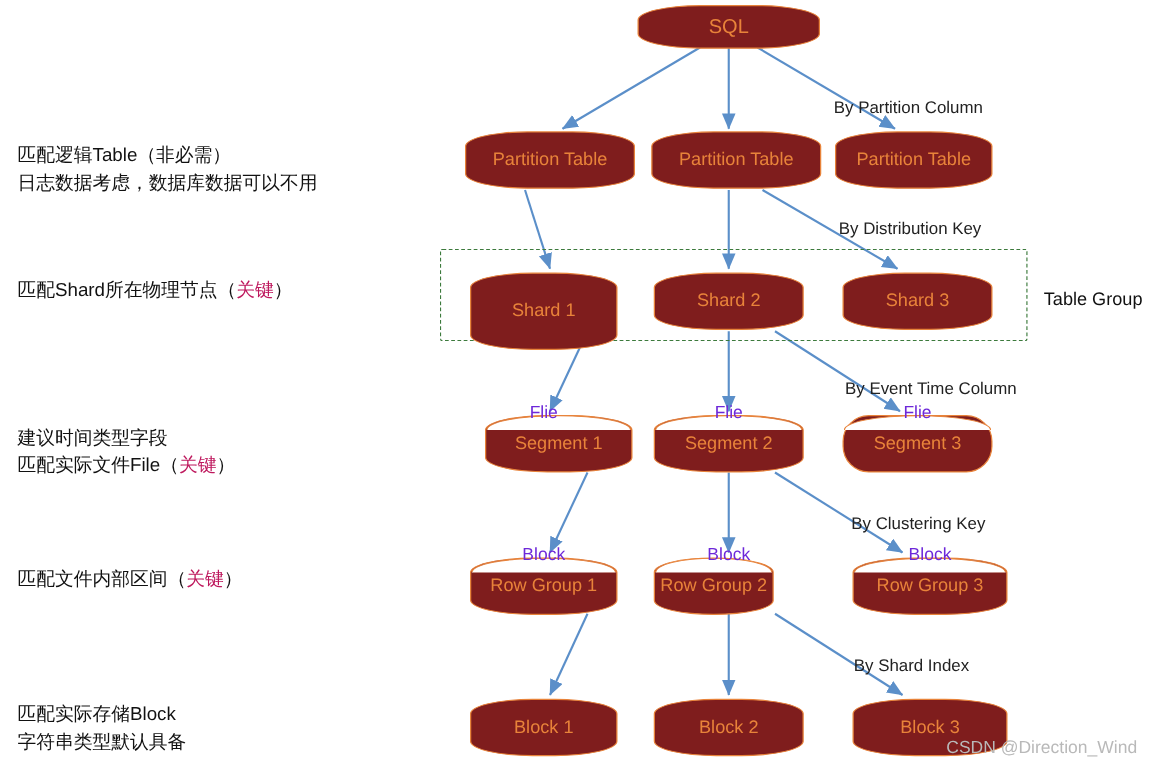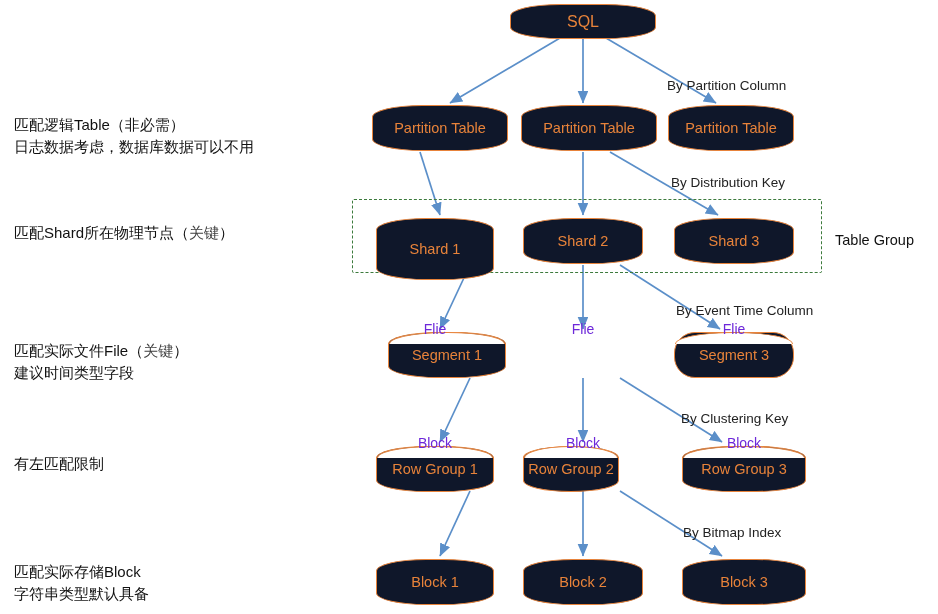--- a/index.html
+++ b/index.html
@@ -9,21 +9,21 @@
     position:relative;overflow:hidden;
   }
   #canvas{position:absolute;left:0;top:0;width:938px;height:614px;}
   svg.edges{position:absolute;left:0;top:0;width:938px;height:614px;pointer-events:none;}
 
   .node{
     position:absolute;
     box-sizing:border-box;
     border:1.4px solid #e8833a;
     border-radius:10px/16px;
-    background:#0f172a;
+    background:#7f1d1d;
     color:#e8833a;
     font-size:14.5px;
     display:flex;align-items:center;justify-content:center;
     text-align:center;
     white-space:nowrap;
   }
   .node.cyl{
     border-radius:50px/12px;
   }
   .node .cap{
@@ -40,21 +40,21 @@
     position:absolute;
     color:#6d28d9;font-size:14px;white-space:nowrap;
     text-align:center;
   }
   .edgelabel{
     position:absolute;color:#222;font-size:13.5px;white-space:nowrap;
   }
   .leftlabel{
     position:absolute;color:#111;font-size:15px;line-height:22px;white-space:nowrap;
   }
-  .leftlabel .key{color:#404040;}
+  .leftlabel .key{color:#be185d;}
   .dashbox{
     position:absolute;border:1.4px dashed #3c7a3c;border-radius:2px;
   }
   .tablegroup{
     position:absolute;color:#111;font-size:14.5px;white-space:nowrap;
   }
   .watermark{
     position:absolute;color:#b9b9b9;font-size:14px;white-space:nowrap;
   }
 </style>
@@ -94,21 +94,21 @@
   </svg>
 
   <div class="node cyl sql" style="left:510px;top:4px;width:146px;height:35px;">
     <span>SQL</span>
   </div>
 
   <div class="edgelabel" style="left:667px;top:54px;margin-top:24px;">By Partition Column</div>
   <div class="edgelabel" style="left:671px;top:175px;">By Distribution Key</div>
   <div class="edgelabel" style="left:676px;top:303px;">By Event Time Column</div>
   <div class="edgelabel" style="left:681px;top:411px;">By Clustering Key</div>
-  <div class="edgelabel" style="left:683px;top:525px;">By Bitmap Index</div>
+  <div class="edgelabel" style="left:683px;top:525px;">By Shard Index</div>
 
   <div class="leftlabel" style="left:14px;top:114px;">
     <div>匹配逻辑Table（非必需）</div>
     <div>日志数据考虑，数据库数据可以不用</div>
   </div>
   <div class="node cyl" style="left:372px;top:105px;width:136px;height:46px;">
     <span>Partition Table</span>
   </div>
   <div class="node cyl" style="left:521px;top:105px;width:136px;height:46px;">
     <span>Partition Table</span>
@@ -127,37 +127,41 @@
     <span>Shard 1</span>
   </div>
   <div class="node cyl" style="left:523px;top:218px;width:120px;height:46px;">
     <span>Shard 2</span>
   </div>
   <div class="node cyl" style="left:674px;top:218px;width:120px;height:46px;">
     <span>Shard 3</span>
   </div>
 
   <div class="leftlabel" style="left:14px;top:340px;">
+    <div>建议时间类型字段</div>
     <div>匹配实际文件File（<span class="key">关键</span>）</div>
-    <div>建议时间类型字段</div>
   </div>
   <div class="node cyl" style="left:376px;top:332px;width:118px;height:46px;margin-left:12px;">
     <span class="cap"></span>
     <span>Segment 1</span>
+  </div>
+  <div class="node cyl" style="left:523px;top:332px;width:120px;height:46px;">
+    <span class="cap"></span>
+    <span>Segment 2</span>
   </div>
   <div class="node cyl" style="left:674px;top:332px;width:120px;height:46px;border-radius:21px;">
     <span class="cap"></span>
     <span>Segment 3</span>
   </div>
   <div class="toplabel" style="left:376px;top:321px;width:118px;">Flie</div>
   <div class="toplabel" style="left:523px;top:321px;width:120px;">Flie</div>
   <div class="toplabel" style="left:674px;top:321px;width:120px;">Flie</div>
 
   <div class="leftlabel" style="left:14px;top:453px;">
-    <div>有左匹配限制</div>
+    <div>匹配文件内部区间（<span class="key">关键</span>）</div>
   </div>
   <div class="node cyl" style="left:376px;top:446px;width:118px;height:46px;">
     <span class="cap"></span>
     <span>Row Group 1</span>
   </div>
   <div class="node cyl" style="left:523px;top:446px;width:96px;height:46px;">
     <span class="cap"></span>
     <span>Row Group 2</span>
   </div>
   <div class="node cyl" style="left:682px;top:446px;width:124px;height:46px;">
@@ -175,13 +179,14 @@
   <div class="node cyl" style="left:376px;top:559px;width:118px;height:46px;">
     <span>Block 1</span>
   </div>
   <div class="node cyl" style="left:523px;top:559px;width:120px;height:46px;">
     <span>Block 2</span>
   </div>
   <div class="node cyl" style="left:682px;top:559px;width:124px;height:46px;">
     <span>Block 3</span>
   </div>
 
+  <div class="watermark" style="left:757px;top:589px;">CSDN @Direction_Wind</div>
 </div>
 
 </body></html>

